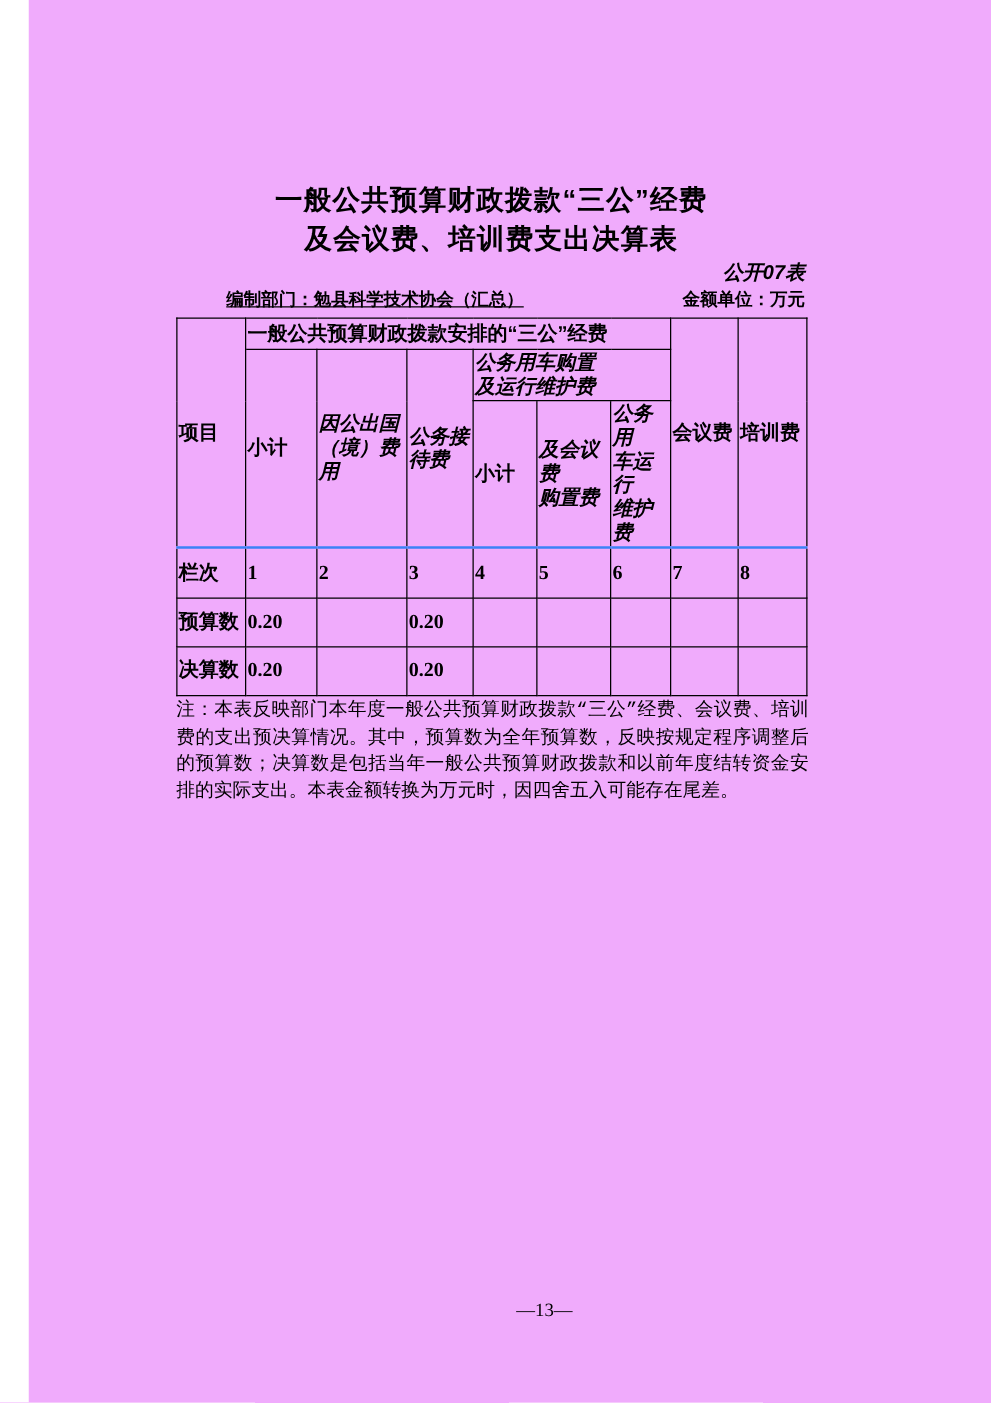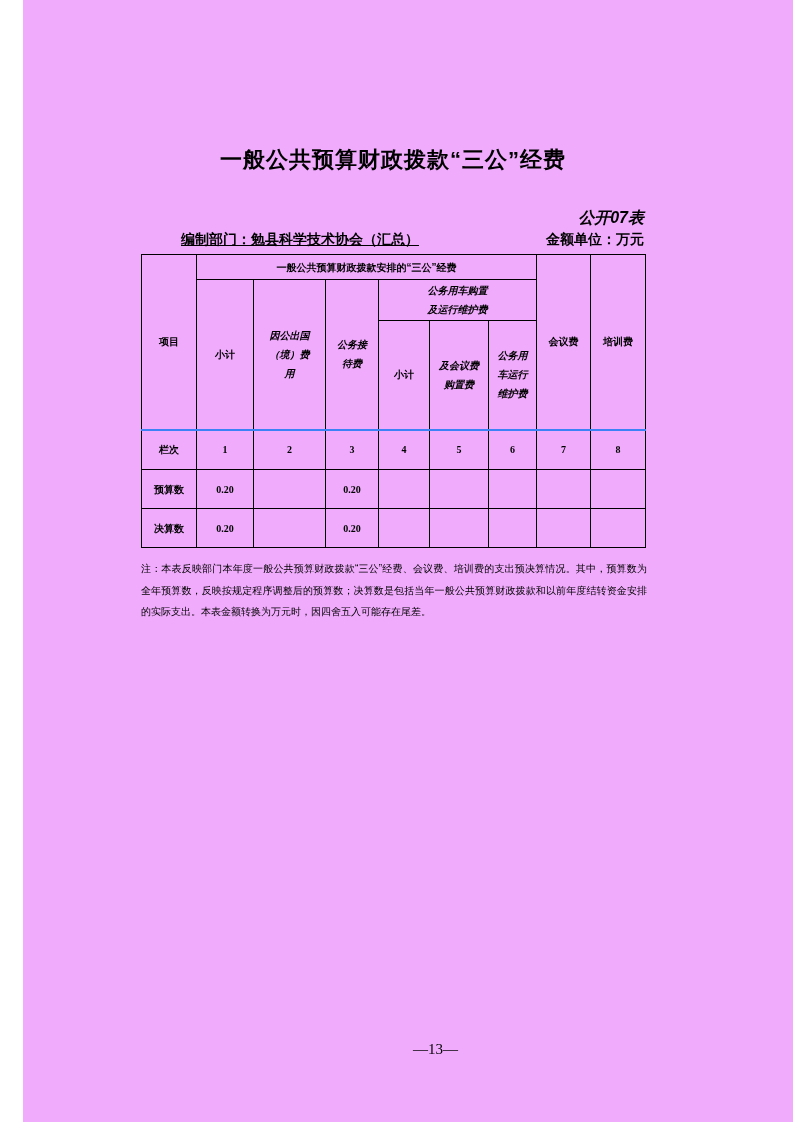--- a/index.html
+++ b/index.html
@@ -56,23 +56,23 @@
   table.fiscal {
     position: absolute;
     left: 0;
     top: 254px;
     border-collapse: collapse;
     table-layout: fixed;
     width: 504px;
   }
   table.fiscal td {
     border: 1px solid #000;
-    text-align: center;
+    text-align: left;
     vertical-align: middle;
-    font-size: 10px;
+    font-size: 16px;
     font-weight: 600;
     line-height: 19px;
     padding: 1px;
     overflow: hidden;
   }
   tr.hrow-a  { height: 25px; }
   tr.hrow-b  { height: 41px; }
   tr.hrow-c  { height: 109px; }
   tr.colnum-row { height: 40px; }
   tr.colnum-row td { border-top: 2px solid #3b82f6; }
@@ -81,22 +81,22 @@
   td.num {
     font-family: "Liberation Serif", serif;
     font-weight: 400;
     font-size: 15px;
   }
   .note {
     position: absolute;
     left: 0;
     top: 558px;
     width: 506px;
-    font-family: Liberation Sans, sans-serif;
-    font-size: 10px;
+    font-family: Liberation Mono, monospace;
+    font-size: 15px;
     line-height: 21.5px;
     text-align: justify;
   }
   .page-number {
     position: absolute;
     left: 16px;
     top: 1041px;
     width: 793px;
     text-align: center;
     font-family: "Liberation Serif", serif;
@@ -104,20 +104,21 @@
   }
 </style>
 </head>
 <body>
 
 <div class="page">
   <div class="content">
 
     <div class="doc-title">
       <div>一般公共预算财政拨款“三公”经费</div>
+      <div>及会议费、培训费支出决算表</div>
     </div>
 
     <div class="table-code">公开07表</div>
 
     <div class="meta-row">
       <span class="meta-left">编制部门：勉县科学技术协会（汇总）</span>
       <span class="meta-right">金额单位：万元</span>
     </div>
 
     <table class="fiscal">

